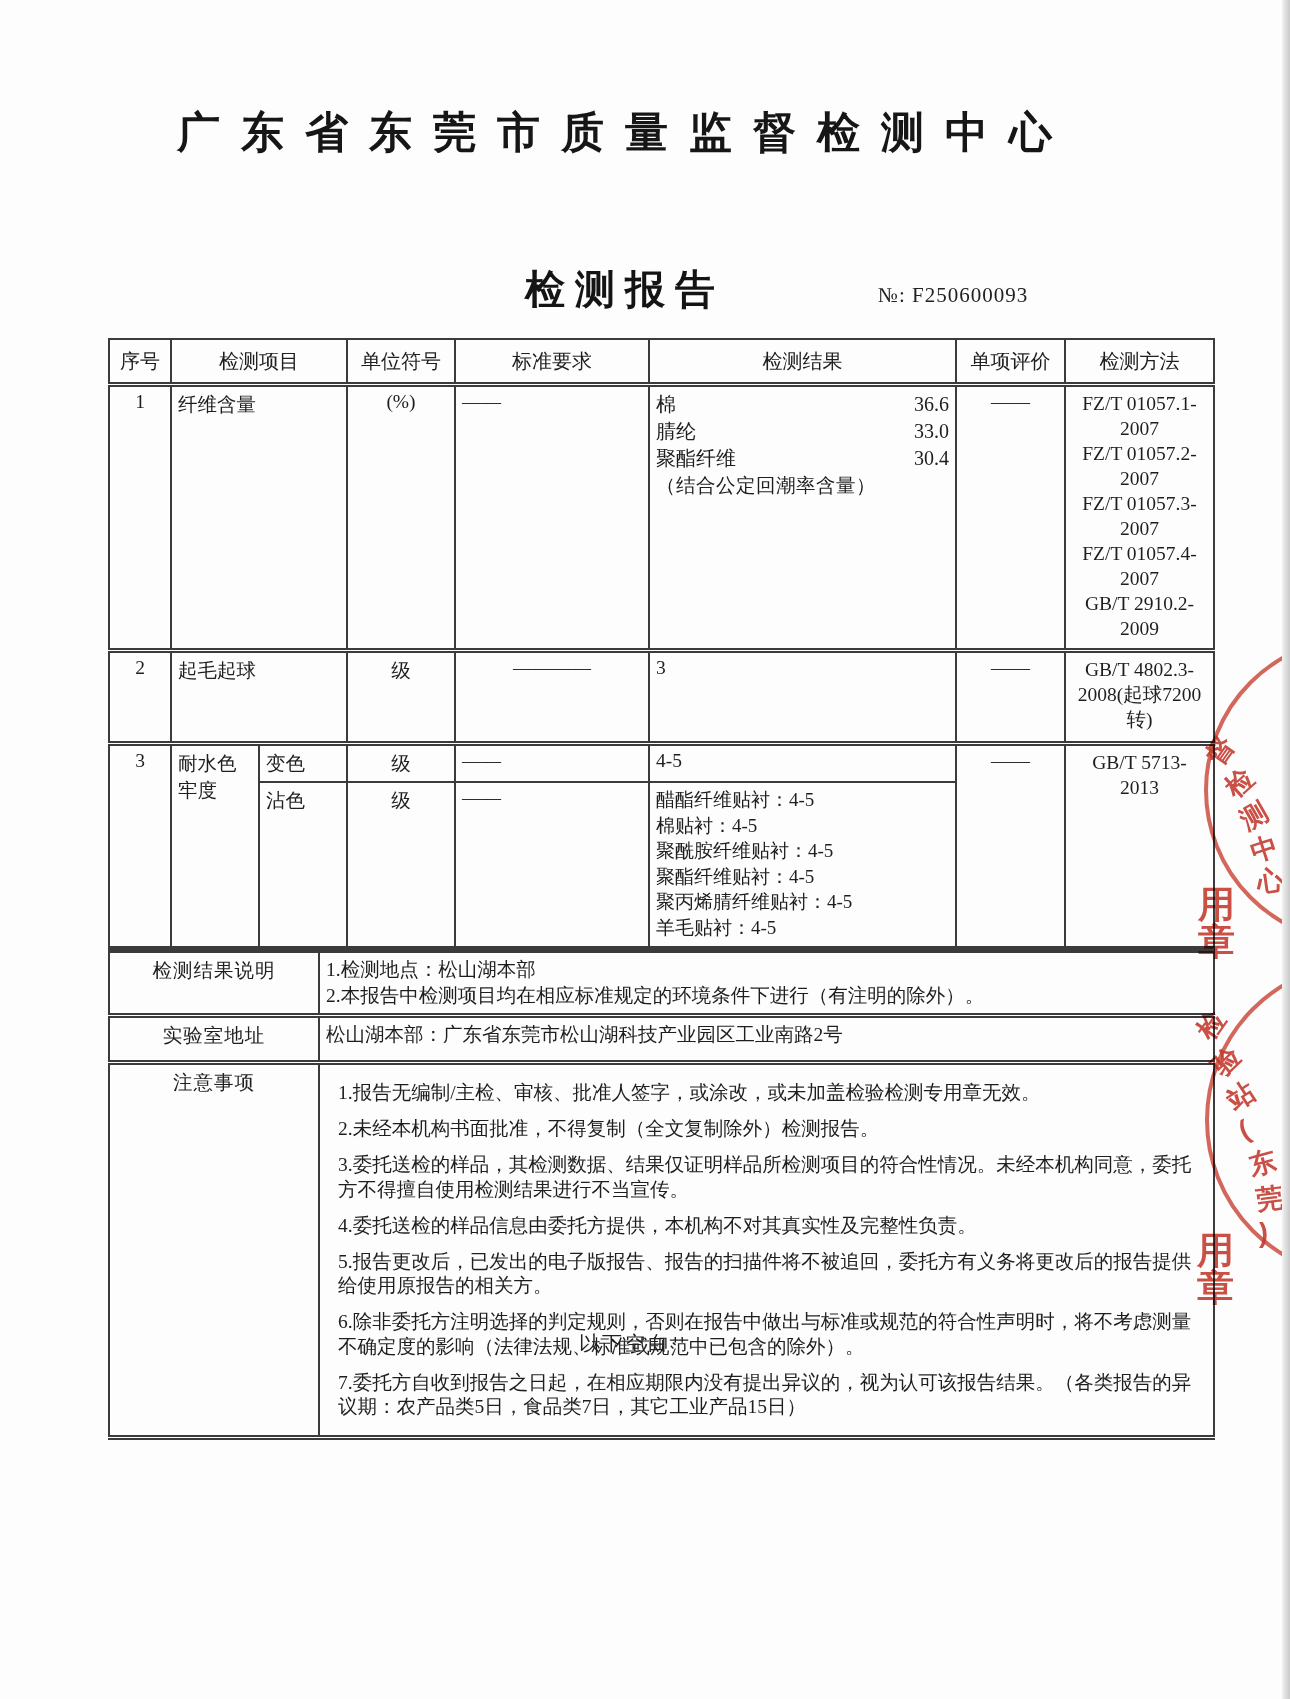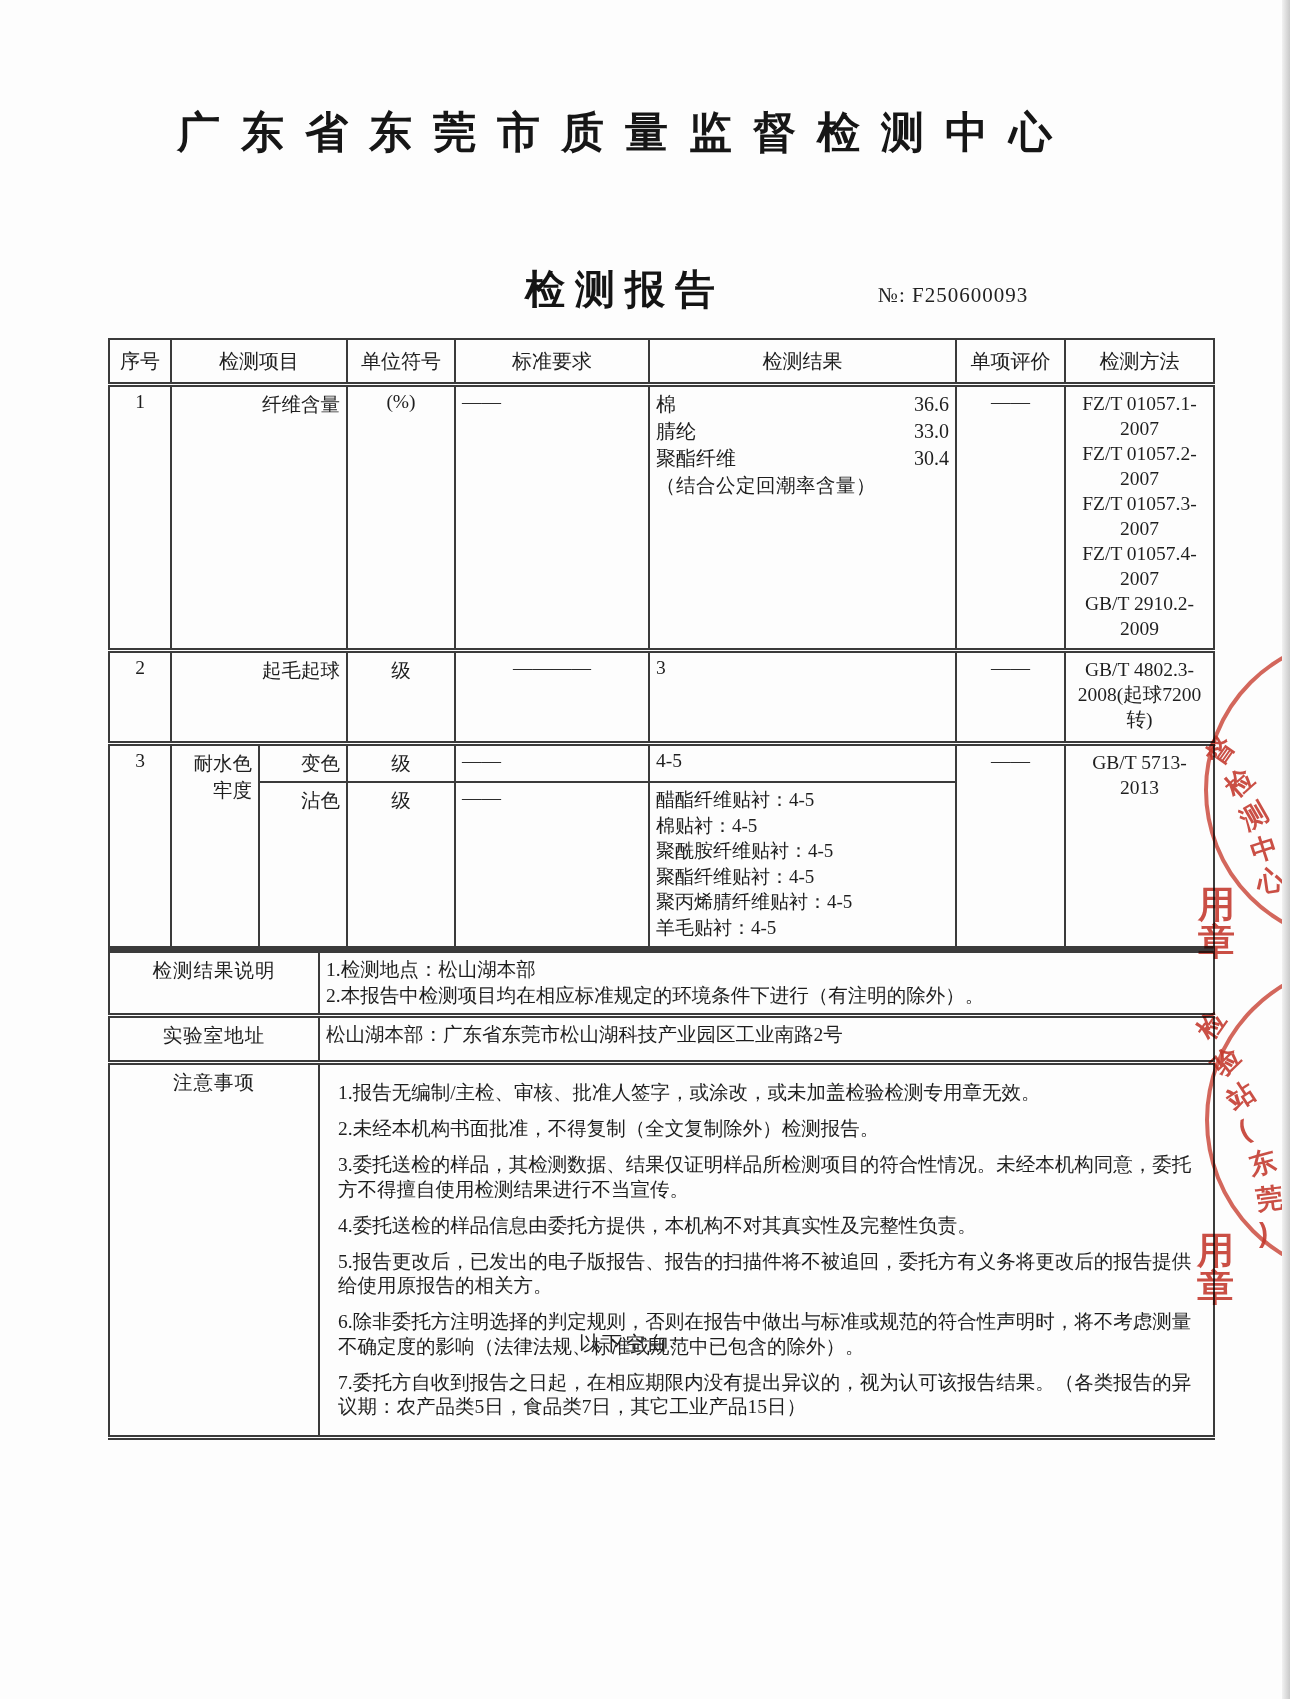--- a/index.html
+++ b/index.html
@@ -38,21 +38,21 @@
   .c{text-align:center;}
   .gray{color:#7e7e7e;}
   .pre{white-space:pre-line;}
   .method{text-align:center;line-height:25px;padding-top:7px;margin-top:8px;}
   .h-r1{height:253px;} .h-r2{height:80px;} .h-r3a{height:58px;} .h-r3b{height:155px;}
   .std-pad70{padding-left:70px;} .std-pad12{padding-left:12px;}
   .result-cell{padding-left:10px;padding-right:78px;}
   .pair{display:flex;justify-content:space-between;line-height:27px;font-size:20px;}
   .result-note{line-height:27px;font-size:19.5px;letter-spacing:0.5px;}
   .stain-line{line-height:25.5px;font-size:19px;}
-  .item-cell{padding-left:9px;text-align:right;}
+  .item-cell{padding-left:9px;}
   
   .info-table td{border-top:5px double #3b3b3b;border-bottom:5px double #3b3b3b;}
   .info-label{vertical-align:middle;text-align:center;font-size:20px;letter-spacing:1px;}
   .info-content{padding:6px 10px;line-height:26px;}
   .h-i1{height:52px;} .h-i2{height:34px;} .h-i3{height:272px;}
   .note-content{line-height:24.2px;padding-top:7px;}
   .note-line{margin:12px;}
   .blank-note{
     position:absolute;top:1330px;left:0;width:1250px;text-align:center;
     font-size:20px;letter-spacing:3px;color:#222;

